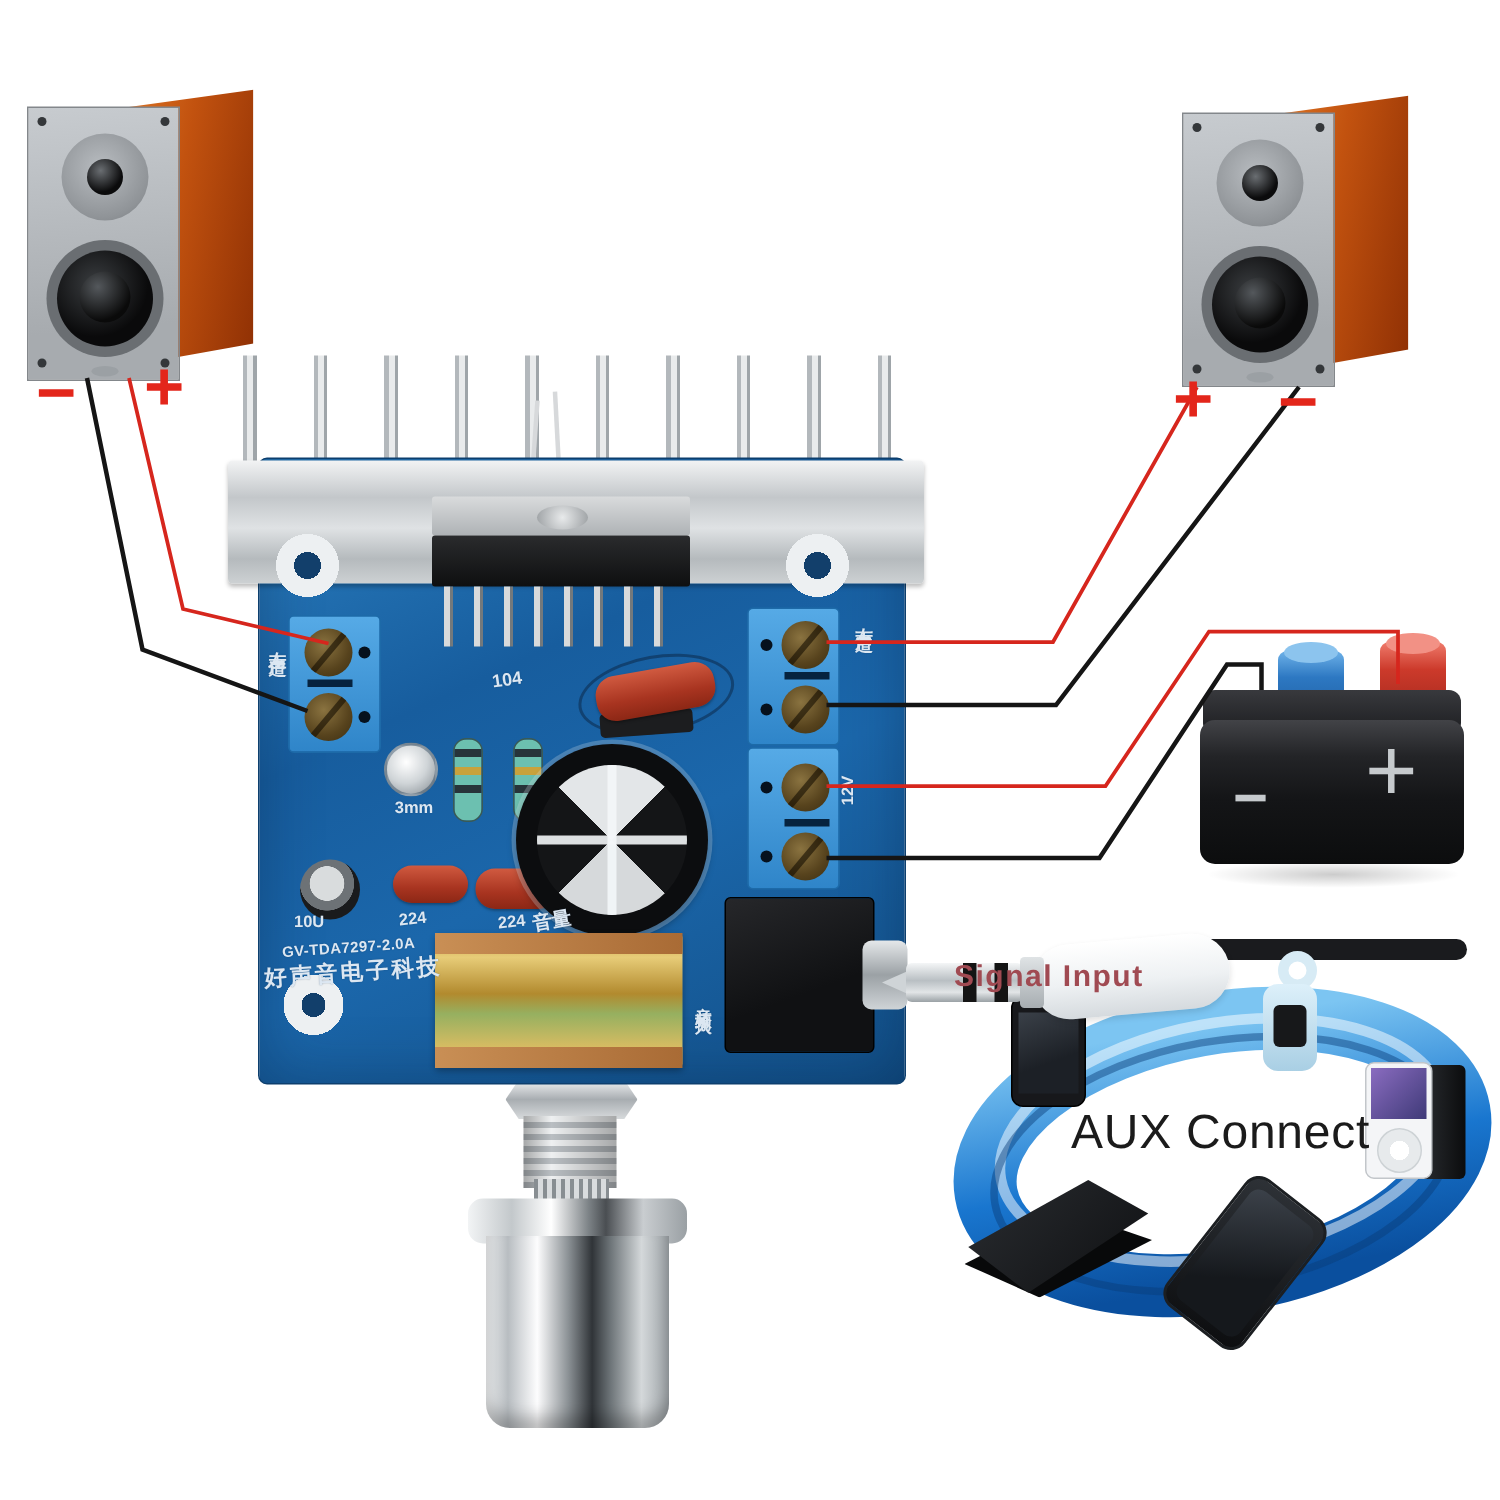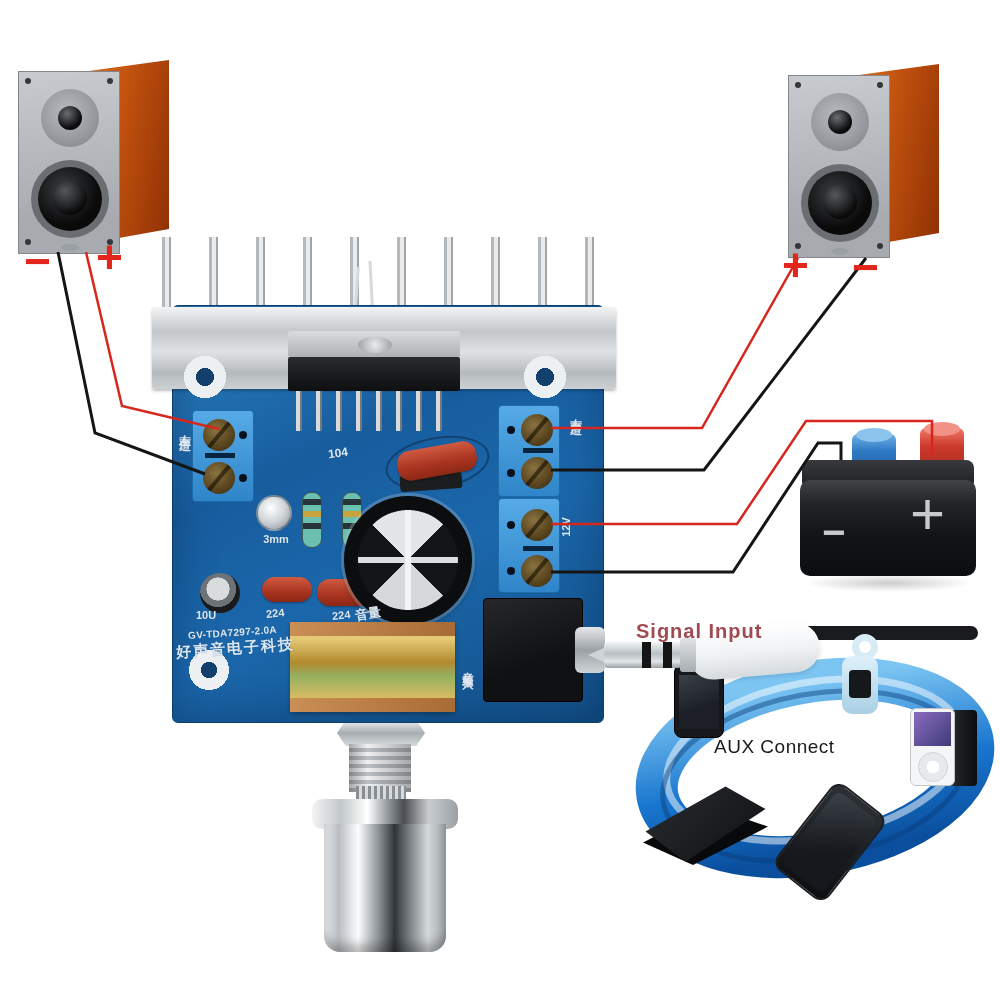--- a/index.html
+++ b/index.html
@@ -139,22 +139,22 @@
   .lap-b{left:0;top:0;width:100%;height:100%;clip-path:polygon(0 72%,55% 28%,100% 52%,40% 100%);background:#08090a;}
   .lap-a{left:0;top:0;width:100%;height:100%;clip-path:polygon(2% 58%,66% 2%,98% 30%,34% 96%);
     background:linear-gradient(135deg,#2a2d31,#0e0f11);}
   .smartphone{left:797px;top:788px;width:66px;height:108px;border-radius:12px;border:2px solid #1c1f22;
     transform:rotate(38deg);background:linear-gradient(160deg,#2e3237,#0c0d0f);}
   .smart-screen{left:5px;top:6px;width:52px;height:92px;border-radius:8px;
     background:linear-gradient(145deg,#3d434b,#15181c 60%);}
 
   
   .lbl{white-space:nowrap;z-index:6;}
-  #signal-input{left:636px;top:620px;font-size:20px;font-weight:bold;color:var(--signal_text,#a04a52);letter-spacing:1px;}
-  #aux-connect{left:714px;top:736px;font-size:19px;color:#1b1b1b;letter-spacing:.5px;}
+  #signal-input{left:636px;top:640px;font-size:20px;font-weight:bold;color:var(--signal_text,#a04a52);letter-spacing:1px;}
+  #aux-connect{left:714px;top:736px;font-size:32px;color:#1b1b1b;letter-spacing:.5px;}
   #volume-adjustment{left:28px;top:860px;font-size:30px;color:#121212;}
   #watermark{left:302px;top:420px;font-family:"Liberation Serif",serif;font-weight:bold;font-size:66px;
     color:rgba(218,224,229,.8);letter-spacing:3px;z-index:6;text-shadow:0 0 1px rgba(130,140,150,.25);}
   svg{overflow:visible;}
 </style>
 </head>
 <body>
 
 <div id="scene">
 

